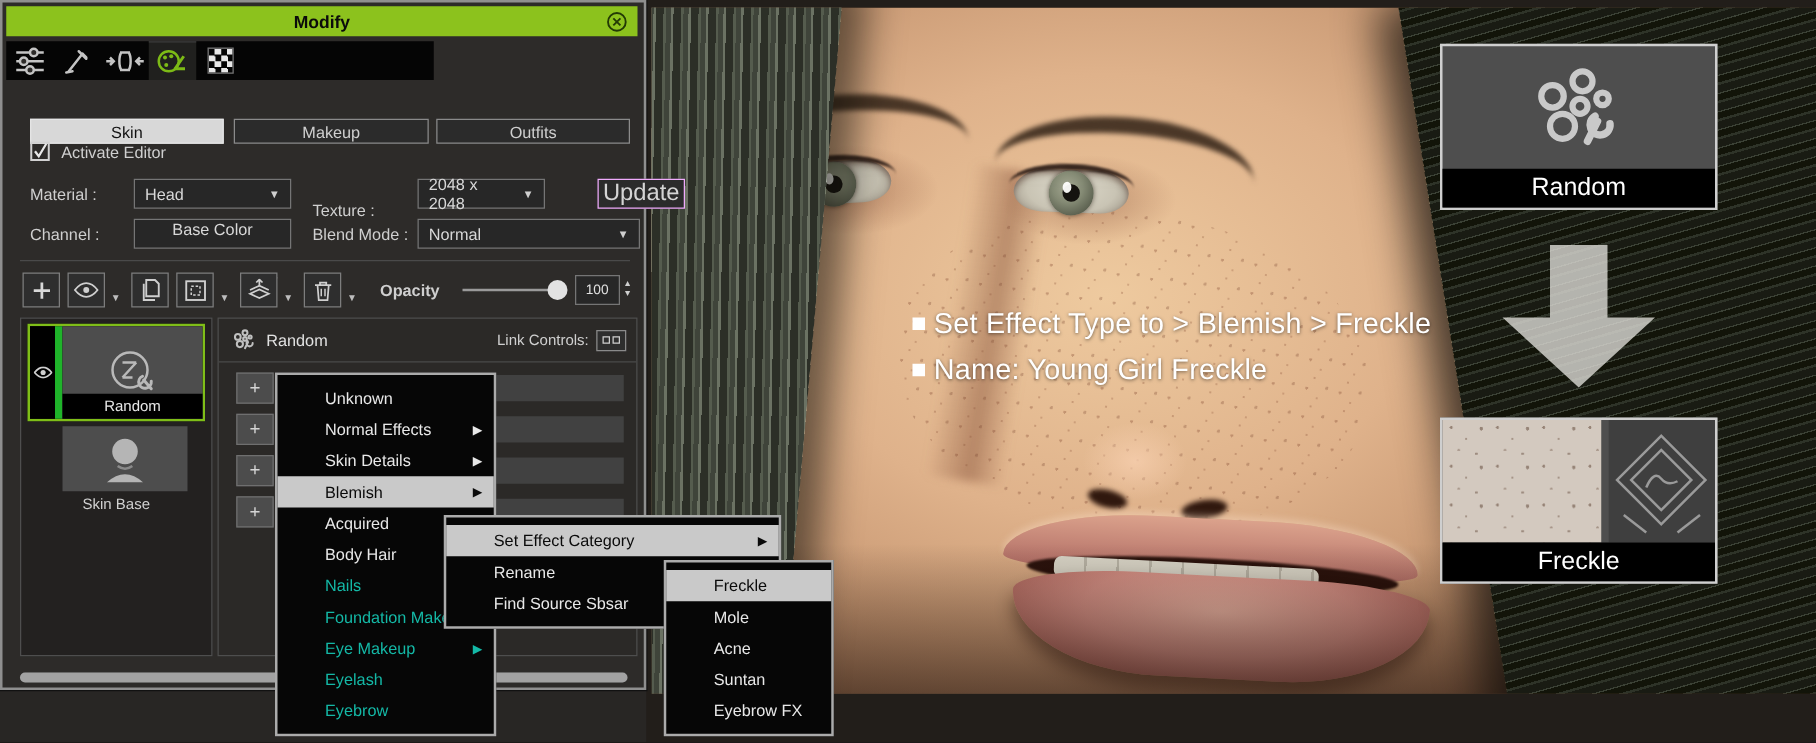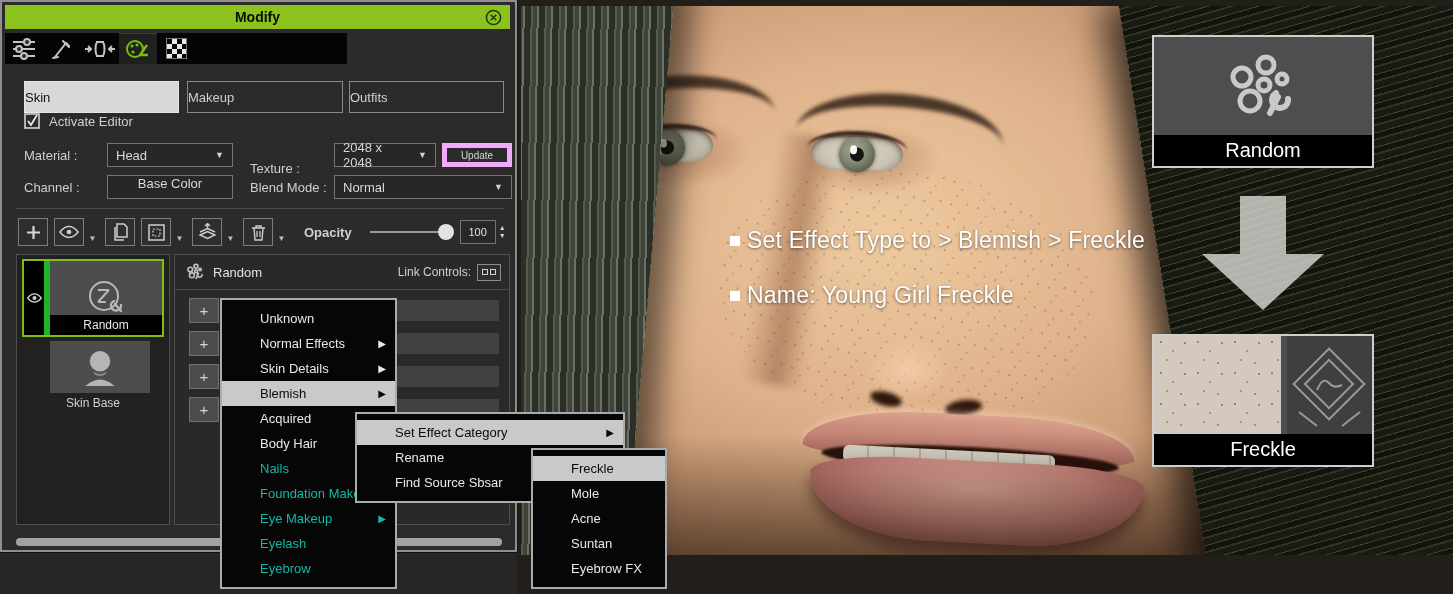--- a/index.html
+++ b/index.html
@@ -84,29 +84,29 @@
   
   .panel { left:0; top:0; width:517px; height:552px; background:#2d2b29; border:2px solid #8f8f8f;
            box-shadow:0 0 0 1px #111; }
   .titlebar { left:3px; top:3px; width:505px; height:24px; background:#8cc21d; display:flex;
               align-items:center; justify-content:center; color:#0b0b0b; font-weight:bold; font-size:14px; }
   .closebtn { position:absolute; right:8px; top:4px; width:17px; height:17px; cursor:pointer; }
   .tabstrip { left:3px; top:31px; width:342px; height:31px; background:#050505; display:flex; align-items:center; }
   .tab { width:38px; height:31px; display:flex; align-items:center; justify-content:center; }
   .tab.active { background:#20201e; border-top:1px solid #3c3c3c; }
   .checker { width:21px; height:21px; background:repeating-conic-gradient(#e8e8e8 0 25%, #050505 0 50%) 0 0/10px 10px; border:1px solid #777; }
-  .catbtn { position:absolute; top:79px; height:32px; background:#2b2b2b; border:1px solid #8a8a8a;
-            color:#cfcfcf; font-size:13px; display:flex; align-items:center; justify-content:flex-start; cursor:pointer; }
+  .catbtn { position:absolute; top:93px; height:20px; background:#2b2b2b; border:1px solid #8a8a8a;
+            color:#cfcfcf; font-size:13px; display:flex; align-items:center; justify-content:center; cursor:pointer; }
   .catbtn.sel { background:#d8d8d8; color:#111; border-color:#e5e5e5; }
   .lbl { position:absolute; color:#cfcfcf; font-size:13px; }
   .dd { position:absolute; height:24px; background:#272727; border:1px solid #757575; color:#d8d8d8;
         font-size:13px; display:flex; align-items:center; padding:0 8px; cursor:pointer;gap:28px; }
   .dd .caret { margin-left:auto; font-size:9px; color:#cfcfcf; }
-  .pbtn { position:absolute; height:24px; background:#2b2b2b; border:5px solid #f0abfc; color:#d5d5d5;
-          font-size:10px; display:flex; align-items:center; justify-content:center; cursor:pointer; }
+  .pbtn { position:absolute; height:24px; background:#2b2b2b; border:1px solid #f0abfc; color:#d5d5d5;
+          font-size:19px; display:flex; align-items:center; justify-content:center; cursor:pointer;margin-left:36px; }
   .sep { position:absolute; left:14px; width:488px; height:1px; background:#4a4a4a; }
   .toolrow { left:16px; top:215px; width:494px; height:30px; display:flex; align-items:center; }
   .tbtn { width:30px; height:28px; background:#2e2e2e; border:1px solid #7d7d7d; display:flex;
           align-items:center; justify-content:center; margin-right:2px; cursor:pointer; }
   .tcaret { width:13px; height:28px; color:#bdbdbd; font-size:8px; display:flex; align-items:flex-end;
             justify-content:center; padding-bottom:3px; margin-right:6px; cursor:pointer; }
   .track { position:relative; width:76px; height:2px; background:#9a9a9a; margin:0 4px; }
   .knob { position:absolute; right:-8px; top:-7px; width:16px; height:16px; border-radius:50%; background:#e2e2e2; cursor:pointer; }
   .valbox { width:36px; height:24px; background:#272727; border:1px solid #757575; color:#e0e0e0;
             font-size:11px; display:flex; align-items:center; justify-content:center; margin-left:10px; }
@@ -180,21 +180,21 @@
           <div class="lashline"></div>
       </div>
       <div class="lip-top"></div>
       <div class="mouth-gap"></div>
       <div class="teeth"></div>
       <div class="lip-bottom"></div>
       <div class="chin-shade"></div>
       <div class="hair hair-left"></div>
       <div class="hair hair-right"></div>
 
-      <div class="annot" style="left:209px;top:221px;">
+      <div class="annot" style="left:209px;top:239px;">
         <span class="sq"></span>
         <span>Set Effect Type to &gt; Blemish &gt; Freckle</span>
       </div>
       <div class="annot" style="left:209px;top:276px;">
         <span class="sq"></span>
         <span>Name: Young Girl Freckle</span>
       </div>
     </div>
   </div>
 

